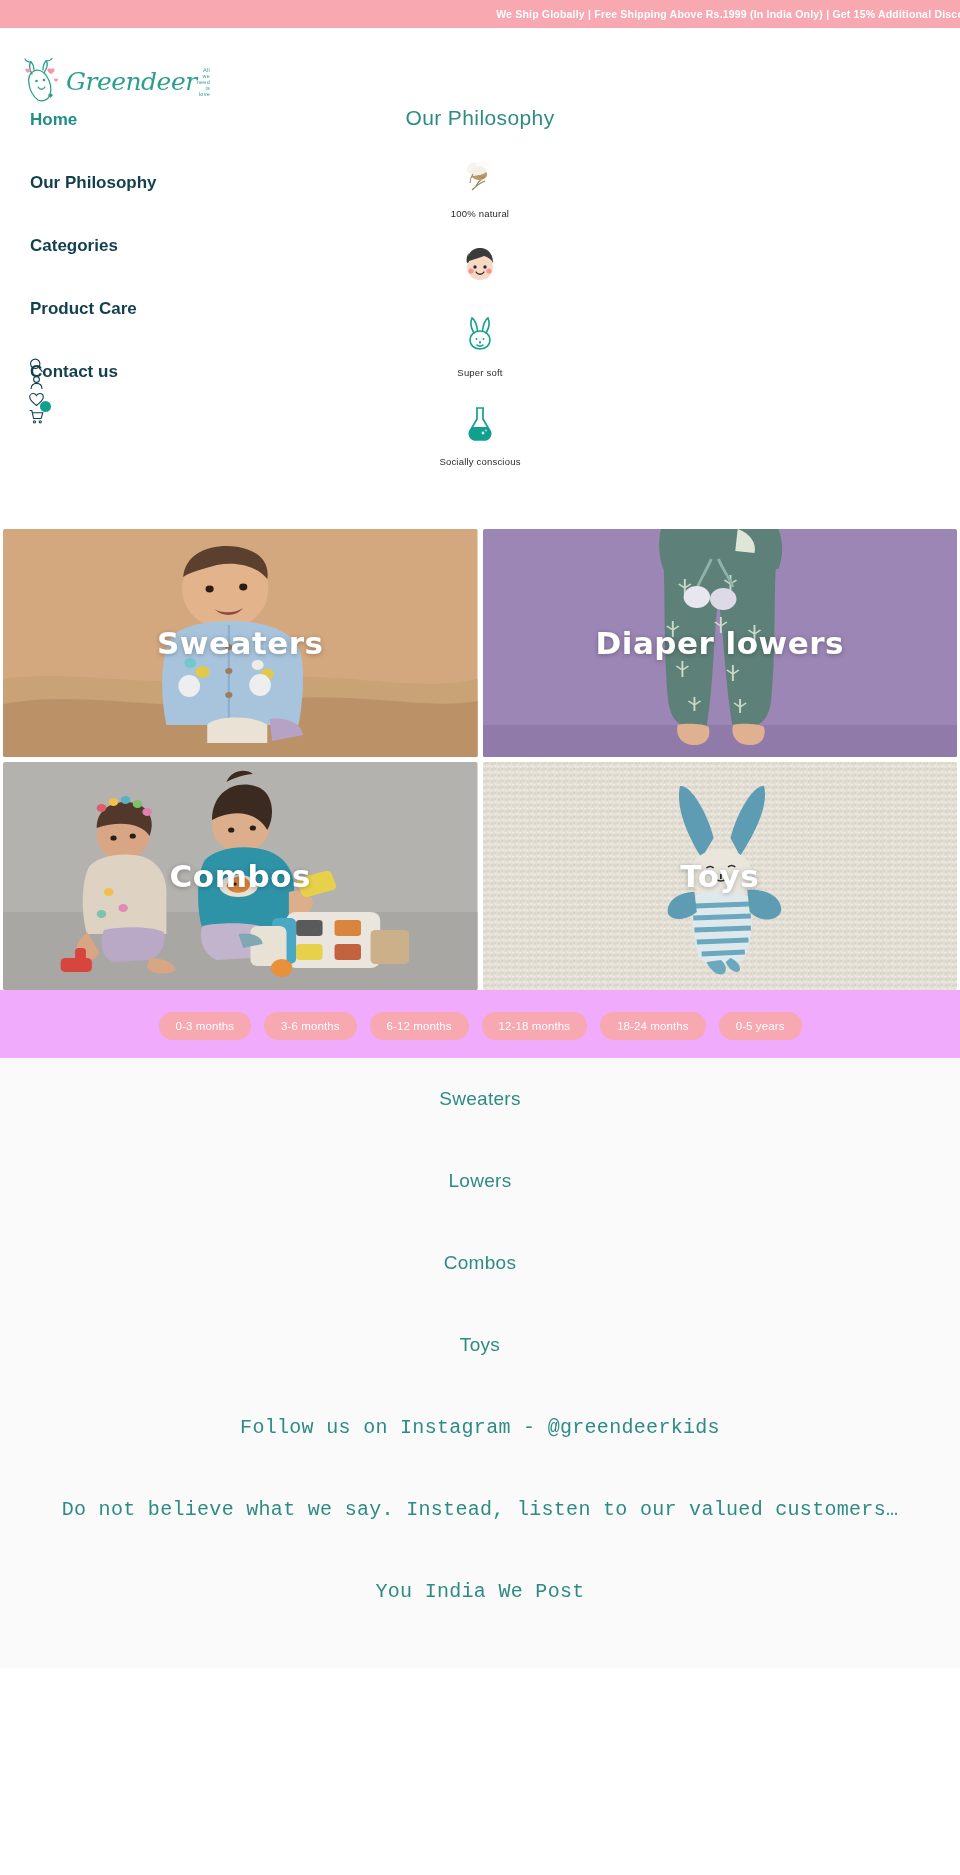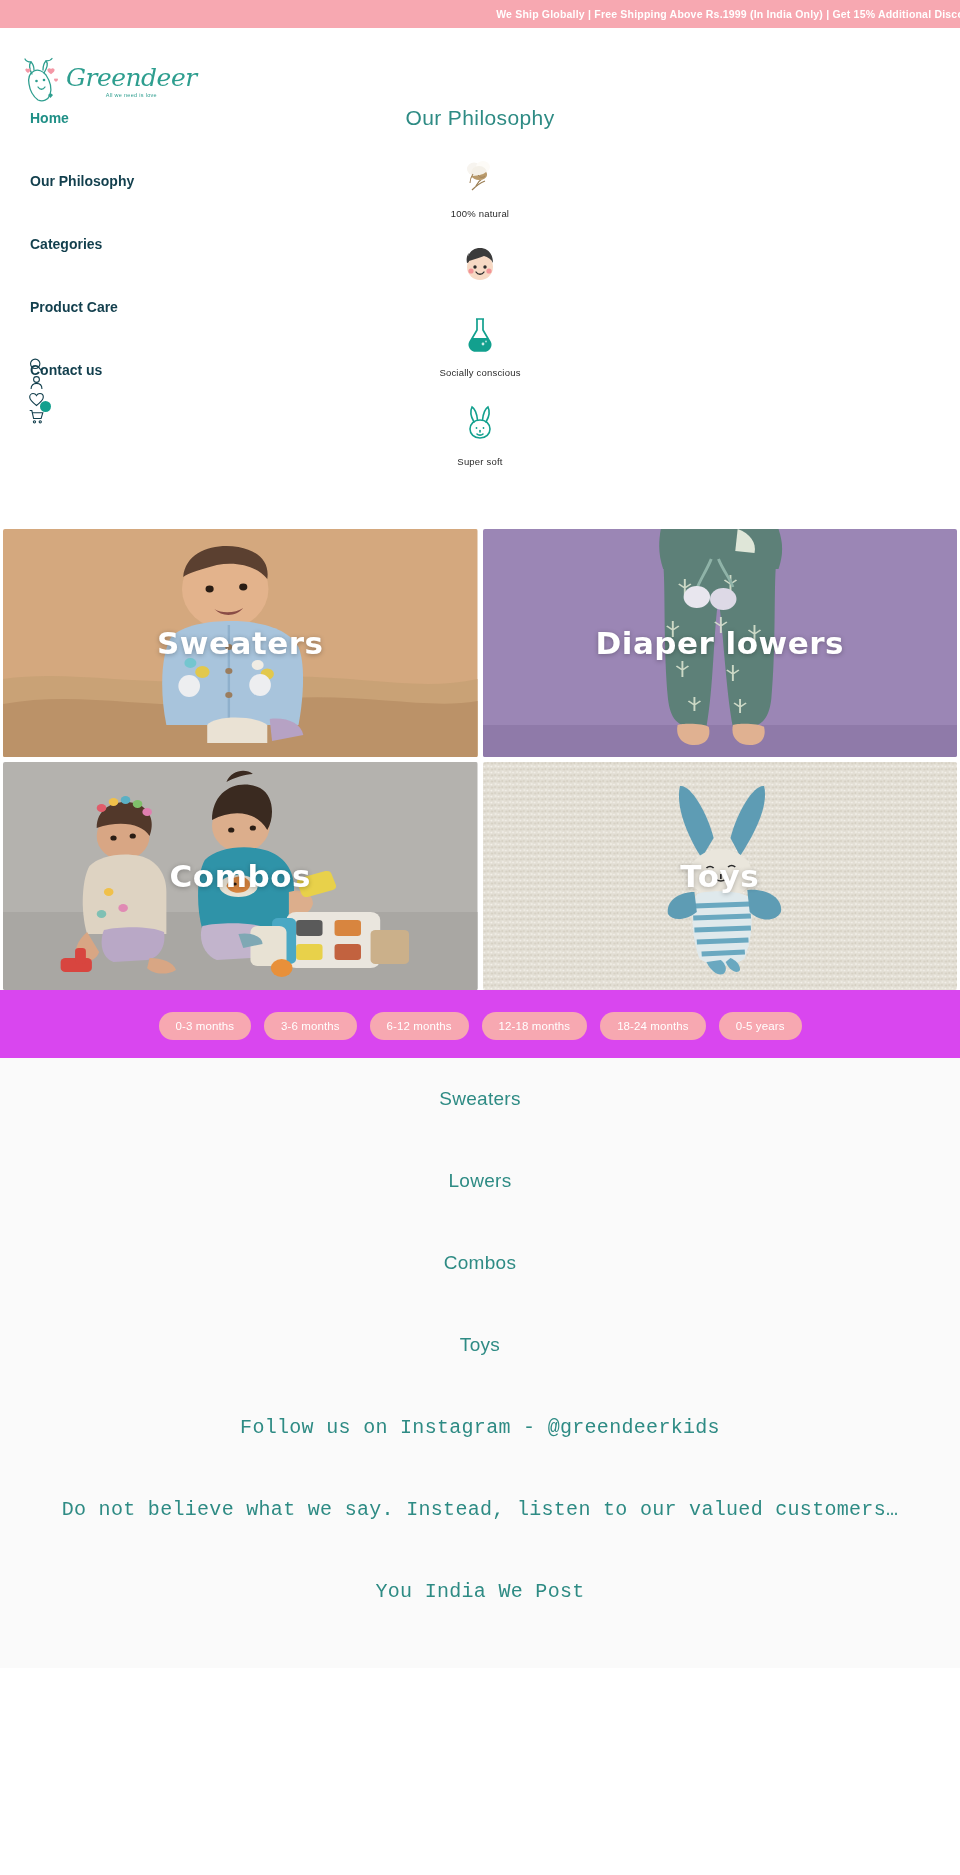--- a/index.html
+++ b/index.html
@@ -41,21 +41,21 @@
     position: absolute;
     left: 18px;
     top: 28px;
     width: 150px;
     height: 50px;
     display: flex;
     align-items: center;
     gap: 2px;
   }
   .logo-mark { width: 46px; height: 48px; flex: none; }
-  .logo-word { display: flex; flex-direction: column; align-items: center; text-align: right; }
+  .logo-word { display: flex; flex-direction: row; align-items: center; text-align: right; }
   .logo-name {
     font-family: "DejaVu Serif", serif;
     font-style: italic;
     font-size: 25px;
     color: #2e9e8f;
     line-height: 1;
     letter-spacing: -.5px;
   }
   .logo-tag {
     font-size: 5.5px;
@@ -66,21 +66,21 @@
 
   
   .nav {
     position: absolute;
     left: 30px;
     top: 110px;
     width: 240px;
     z-index: 5;
   }
   .nav-item {
-    font-size: 14px;
+    font-size: 17px;
     font-weight: bold;
     color: #123f4d;
     height: 63px;
     display: flex;
     align-items: flex-start;
     cursor: pointer;
   }
   .nav-item.active { color: #1f8f86; }
 
   .icon-stack {
@@ -160,21 +160,21 @@
     font-weight: bold;
     letter-spacing: .5px;
     text-shadow: 0 1px 5px rgba(0,0,0,.28);
     z-index: 3;
   }
   .tile-art { position: absolute; inset: 0; }
   .tile-art svg { width: 100%; height: 100%; display: block; }
 
   
   .pill-wrap {
-    background: #d946ef;
+    background: #f0abfc;
     padding: 22px 0 18px;
     display: flex;
     justify-content: center;
     gap: 13px;
     flex-wrap: nowrap;
   }
   .pill {
     background: #f7a8b1;
     color: #ffffff;
     border-radius: 18px;
@@ -299,43 +299,43 @@
         <circle cx="29" cy="26" r="1.7" fill="#2b2b2b"></circle>
         <circle cx="15" cy="30" r="2.6" fill="#f2888f" opacity=".85"></circle>
         <circle cx="33" cy="30" r="2.6" fill="#f2888f" opacity=".85"></circle>
         <path d="M20 31 C22 34 26 34 28 31" stroke="#2b2b2b" stroke-width="1.3" fill="none" stroke-linecap="round"></path>
       </svg>
     </div>
   </div>
 
   <div class="phil-item">
     <div class="phil-icon">
-      <svg viewBox="0 0 48 48">
-        <path d="M20 8 L28 8 M21 8 L21 19 L14 31 C12 35 15 40 20 40 L28 40 C33 40 36 35 34 31 L27 19 L27 8" fill="none" stroke="#12a08e" stroke-width="1.7" stroke-linejoin="round"></path>
-        <path d="M16.4 27 L31.6 27 L34 31 C36 35 33 40 28 40 L20 40 C15 40 12 35 14 31 Z" fill="#12a08e"></path>
-        <circle cx="27" cy="33" r="1.4" fill="#ffffff" opacity=".8"></circle>
-        <circle cx="30" cy="30.5" r=".9" fill="#ffffff" opacity=".7"></circle>
-      </svg>
-    </div>
-    <div class="phil-label">Socially conscious</div>
-  </div>
-
-  <div class="phil-item">
-    <div class="phil-icon">
       <svg viewBox="0 0 48 48" fill="none" stroke="#12a08e" stroke-width="1.6" stroke-linecap="round">
         <path d="M18 22 C15 17 14 11 16 7 C19 9 21 15 21.5 20"></path>
         <path d="M30 22 C33 17 34 11 32 7 C29 9 27 15 26.5 20"></path>
         <path d="M24 20 C30 20 34 24 34 29 C34 34 30 38 24 38 C18 38 14 34 14 29 C14 24 18 20 24 20 Z"></path>
         <circle cx="20.5" cy="28" r=".9" fill="#12a08e" stroke="none"></circle>
         <circle cx="27.5" cy="28" r=".9" fill="#12a08e" stroke="none"></circle>
         <path d="M24 30.5 L24 32"></path>
         <path d="M21 34 C22.5 35.5 25.5 35.5 27 34"></path>
       </svg>
     </div>
     <div class="phil-label">Super soft</div>
+  </div>
+
+  <div class="phil-item">
+    <div class="phil-icon">
+      <svg viewBox="0 0 48 48">
+        <path d="M20 8 L28 8 M21 8 L21 19 L14 31 C12 35 15 40 20 40 L28 40 C33 40 36 35 34 31 L27 19 L27 8" fill="none" stroke="#12a08e" stroke-width="1.7" stroke-linejoin="round"></path>
+        <path d="M16.4 27 L31.6 27 L34 31 C36 35 33 40 28 40 L20 40 C15 40 12 35 14 31 Z" fill="#12a08e"></path>
+        <circle cx="27" cy="33" r="1.4" fill="#ffffff" opacity=".8"></circle>
+        <circle cx="30" cy="30.5" r=".9" fill="#ffffff" opacity=".7"></circle>
+      </svg>
+    </div>
+    <div class="phil-label">Socially conscious</div>
   </div>
 </section>
 
 <section class="tiles">
 
   <div class="tile">
     <div class="tile-art">
       <svg viewBox="0 0 395 228" preserveAspectRatio="none">
         <rect width="395" height="228" fill="#d4a87e"></rect>
         <path d="M0 150 C60 140 120 160 200 150 C280 140 340 165 395 150 L395 228 L0 228 Z" fill="#c9a276"></path>

